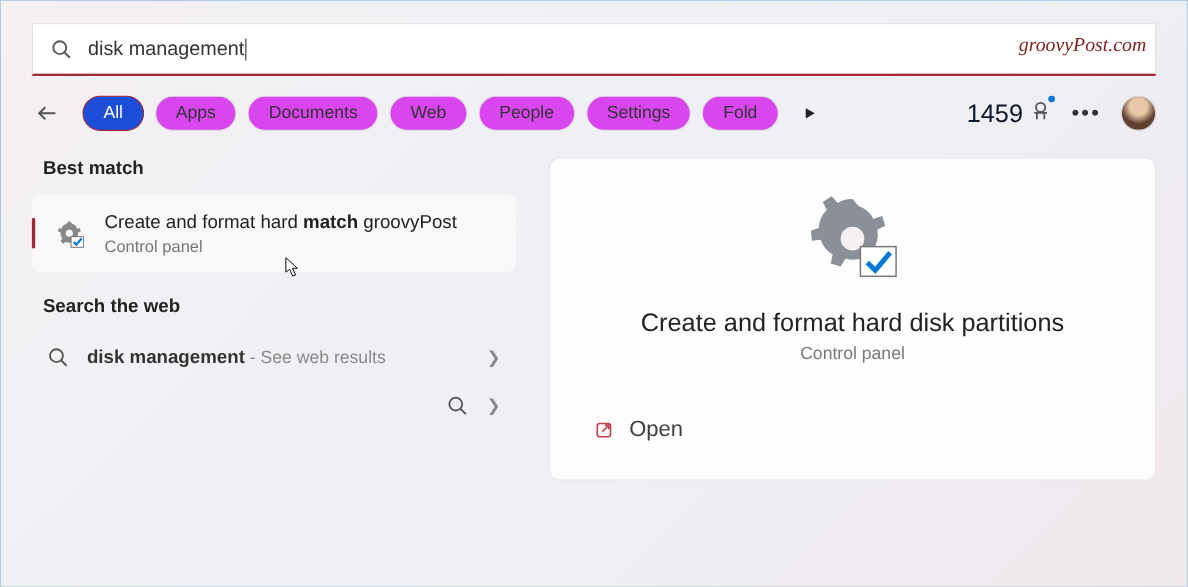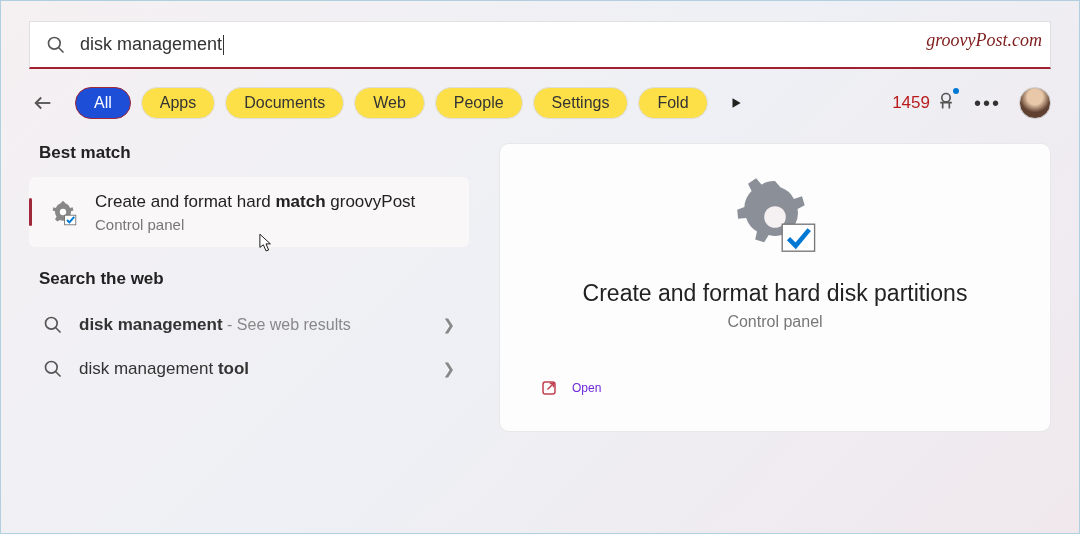--- a/index.html
+++ b/index.html
@@ -4,25 +4,25 @@
   <style>
     * { margin: 0; padding: 0; box-sizing: border-box; font-family: 'Segoe UI', Arial, sans-serif; }
     body { width: 1080px; height: 534px; background: linear-gradient(135deg, #f5f0f2 0%, #eef0f5 50%, #f0e8ed 100%); overflow: hidden; border: 1px solid #b0d0e0; }
     .search-bar { margin: 20px 28px 0 28px; background: #fff; border: 1px solid #e0e0e0; border-bottom: 2px solid #a02030; display: flex; align-items: center; height: 48px; padding: 0 16px; }
     .search-bar svg { width: 20px; height: 20px; margin-right: 14px; }
     .search-input { border: none; outline: none; font-size: 18px; flex: 1; color: #333; background: transparent; }
     .search-input::after { content: ''; }
     .watermark { position: absolute; top: 30px; right: 38px; color: #7f1d1d; font-size: 18px; font-family: Georgia, serif; font-style: italic; }
     .filter-row { display: flex; align-items: center; margin: 18px 28px 0 28px; gap: 10px; }
     .back-arrow { width: 28px; height: 28px; display: flex; align-items: center; justify-content: center; cursor: pointer; margin-right: 8px; }
-    .chip { padding: 6px 18px; border-radius: 18px; background: #fde047; border: 1px solid #ddd; font-size: 16px; color: #333; cursor: pointer; white-space: nowrap; }
+    .chip { padding: 6px 18px; border-radius: 18px; background: #d946ef; border: 1px solid #ddd; font-size: 16px; color: #333; cursor: pointer; white-space: nowrap; }
     .chip.active { background: #1d4ed8; color: #fff; border-color: #a02838; }
     .play-btn { width: 24px; height: 24px; display: flex; align-items: center; justify-content: center; margin-left: 6px; cursor: pointer; }
     .spacer { flex: 1; }
-    .points { display: flex; align-items: center; gap: 6px; font-size: 17px; color: #b91c1c; cursor: pointer; }
+    .points { display: flex; align-items: center; gap: 6px; font-size: 23px; color: #0f172a; cursor: pointer; }
     .points-icon { position: relative; }
     .points-icon::after { content: ''; position: absolute; top: -3px; right: -3px; width: 6px; height: 6px; background: #0078d4; border-radius: 50%; }
     .more-icon { font-size: 20px; cursor: pointer; letter-spacing: 2px; color: #333; padding: 0 8px; }
     .avatar { width: 32px; height: 32px; border-radius: 50%; background: radial-gradient(circle at 50% 30%, #e8c8a8 30%, #604030 60%); border: 1px solid #ccc; cursor: pointer; }
     .content { display: flex; margin: 24px 28px 0 28px; gap: 30px; }
     .left-col { width: 440px; }
     .right-col { flex: 1; background: #fdfdfd; border-radius: 10px; border: 1px solid #e8e8e8; padding: 28px 40px; }
     .section-title { font-size: 17px; font-weight: 600; color: #222; margin-bottom: 14px; padding-left: 10px; }
     .result-card { background: #faf7f8; border-radius: 6px; padding: 14px 18px; display: flex; align-items: center; gap: 16px; position: relative; cursor: pointer; margin-bottom: 22px; }
     .result-card::before { content: ''; position: absolute; left: 0; top: 30%; height: 40%; width: 3px; background: #a02838; border-radius: 2px; }
@@ -33,21 +33,21 @@
     .cursor { position: absolute; left: 230px; top: 56px; width: 14px; height: 20px; pointer-events: none; }
     .web-item { display: flex; align-items: center; padding: 12px 14px; gap: 16px; cursor: pointer; border-radius: 6px; justify-content: flex-end; }
     .web-text { flex: 1; font-size: 17px; color: #333; }
     .web-hint { color: #888; font-size: 16px; }
     .chevron { color: #888; font-size: 15px; }
     .preview-icon { display: flex; justify-content: center; margin-bottom: 18px; }
     .preview-title { font-size: 23px; color: #222; text-align: center; margin-bottom: 6px; }
     .preview-sub { font-size: 16px; color: #777; text-align: center; margin-bottom: 42px; }
     .action-row { display: flex; align-items: center; gap: 14px; cursor: pointer; padding: 6px 0; }
     .action-icon { width: 18px; height: 18px; }
-    .action-label { font-size: 12px; color: #6d28d9; }
+    .action-label { font-size: 20px; color: #404040; }
     strong { font-weight: 600; }
     .text-cursor { display: inline-block; width: 1px; height: 20px; background: #333; vertical-align: middle; margin-left: 1px; }
   </style>
 </head>
 <body>
 
 <div class="watermark">groovyPost.com</div>
 
 <div class="search-bar">
   <svg viewBox="0 0 24 24" fill="none" stroke="#555" stroke-width="2">
@@ -120,21 +120,20 @@
             <line x1="15" y1="15" x2="21" y2="21"></line>
           </svg>
     <span class="web-text"><strong>disk management</strong><span class="web-hint"> - See web results</span></span>
     <span class="chevron">❯</span>
         </div>
         <div class="web-item">
     <svg width="20" height="20" viewBox="0 0 24 24" fill="none" stroke="#555" stroke-width="2">
             <circle cx="10" cy="10" r="7"></circle>
             <line x1="15" y1="15" x2="21" y2="21"></line>
           </svg>
-    <span class="web-text">disk management <strong>tool</strong><span class="web-hint"></span></span>
     <span class="chevron">❯</span>
         </div>
       </div>
   </div>
 
   <div class="right-col">
     <div class="preview-icon">
       <svg width="90" height="90" viewBox="0 0 100 100">
         <path fill="#8a8f98" d="M50 10 l6 7 a26 26 0 0 1 15 13 l9 -3 l3 10 l-8 4 a26 26 0 0 1 -3 18 l6 7 l-7 7 l-8 -5 a26 26 0 0 1 -20 2 l-5 8 l-10 -3 l2 -9 a26 26 0 0 1 -12 -15 l-9 1 l-1 -10 l8 -3 a26 26 0 0 1 8 -18 l-4 -8 l9 -6 l6 7 a26 26 0 0 1 15 -4 z"></path>
         <circle cx="50" cy="50" r="12" fill="#f5f0f2"></circle>

